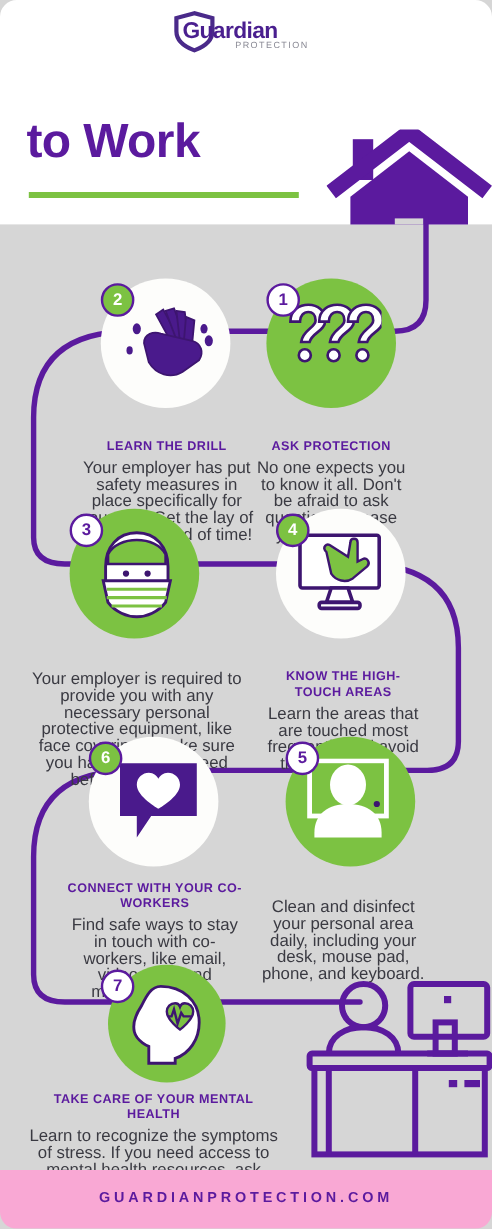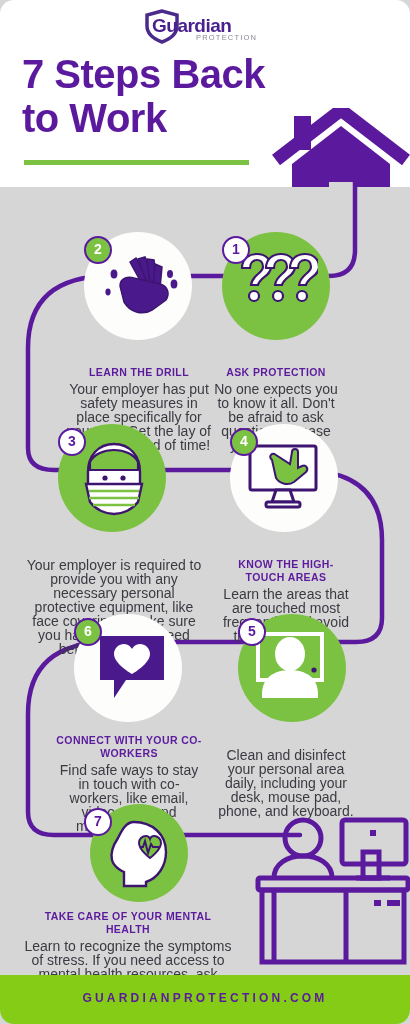--- a/index.html
+++ b/index.html
@@ -44,21 +44,21 @@
     letter-spacing:0.4px;margin:0 0 3px 0;
   }
   .cap-body{color:#3a3a42;font-size:14px;line-height:14px;margin:0;}
 
   .icon-wrap{position:absolute;}
 
   
   .desk{position:absolute;left:250px;top:812px;}
 
   
-  .footer{position:absolute;left:0;top:975px;width:410px;height:49px;background:#84cc16;}
+  .footer{position:absolute;left:0;top:975px;width:410px;height:49px;background:#f9a8d4;}
   .footer-text{
     position:absolute;left:0;top:16px;width:410px;text-align:center;
     color:#5B1A9E;font-weight:bold;font-size:12px;letter-spacing:3.2px;
   }
 </style>
 </head>
 <body>
 
 <div id="page">
 
@@ -66,21 +66,21 @@
 
     <div class="logo">
       <svg class="logo-svg" width="130" height="36" viewBox="0 0 260 72">
         <path d="M44 6 L14 14 L14 36 C14 52 28 62 44 68 C60 62 74 52 74 36 L74 14 Z" fill="none" stroke="#4a2a8a" stroke-width="7"></path>
         <text x="24" y="48" font-family="Liberation Sans, sans-serif" font-size="38" font-weight="bold" fill="#4a1f8f" letter-spacing="-1">Guardian</text>
         <text x="112" y="64" font-family="Liberation Sans, sans-serif" font-size="15" fill="#8a8a95" letter-spacing="2.4">PROTECTION</text>
       </svg>
     </div>
 
     <div class="title">
-      <span>7 Steps Back</span><br>
+      <br>
       <span>to Work</span>
     </div>
     <div class="title-underline"></div>
 
     <svg class="house" width="138" height="100" viewBox="0 0 138 100">
       <rect x="22" y="8" width="17" height="34" fill="#5B1A9E"></rect>
       <path d="M4 52 L69 2 L134 52" fill="none" stroke="#5B1A9E" stroke-width="13" stroke-linejoin="miter"></path>
       <path d="M69 18 L118 56 L118 100 L20 100 L20 56 Z" fill="#5B1A9E"></path>
       <rect x="57" y="74" width="24" height="26" fill="#d6d6d6"></rect>
     </svg>

